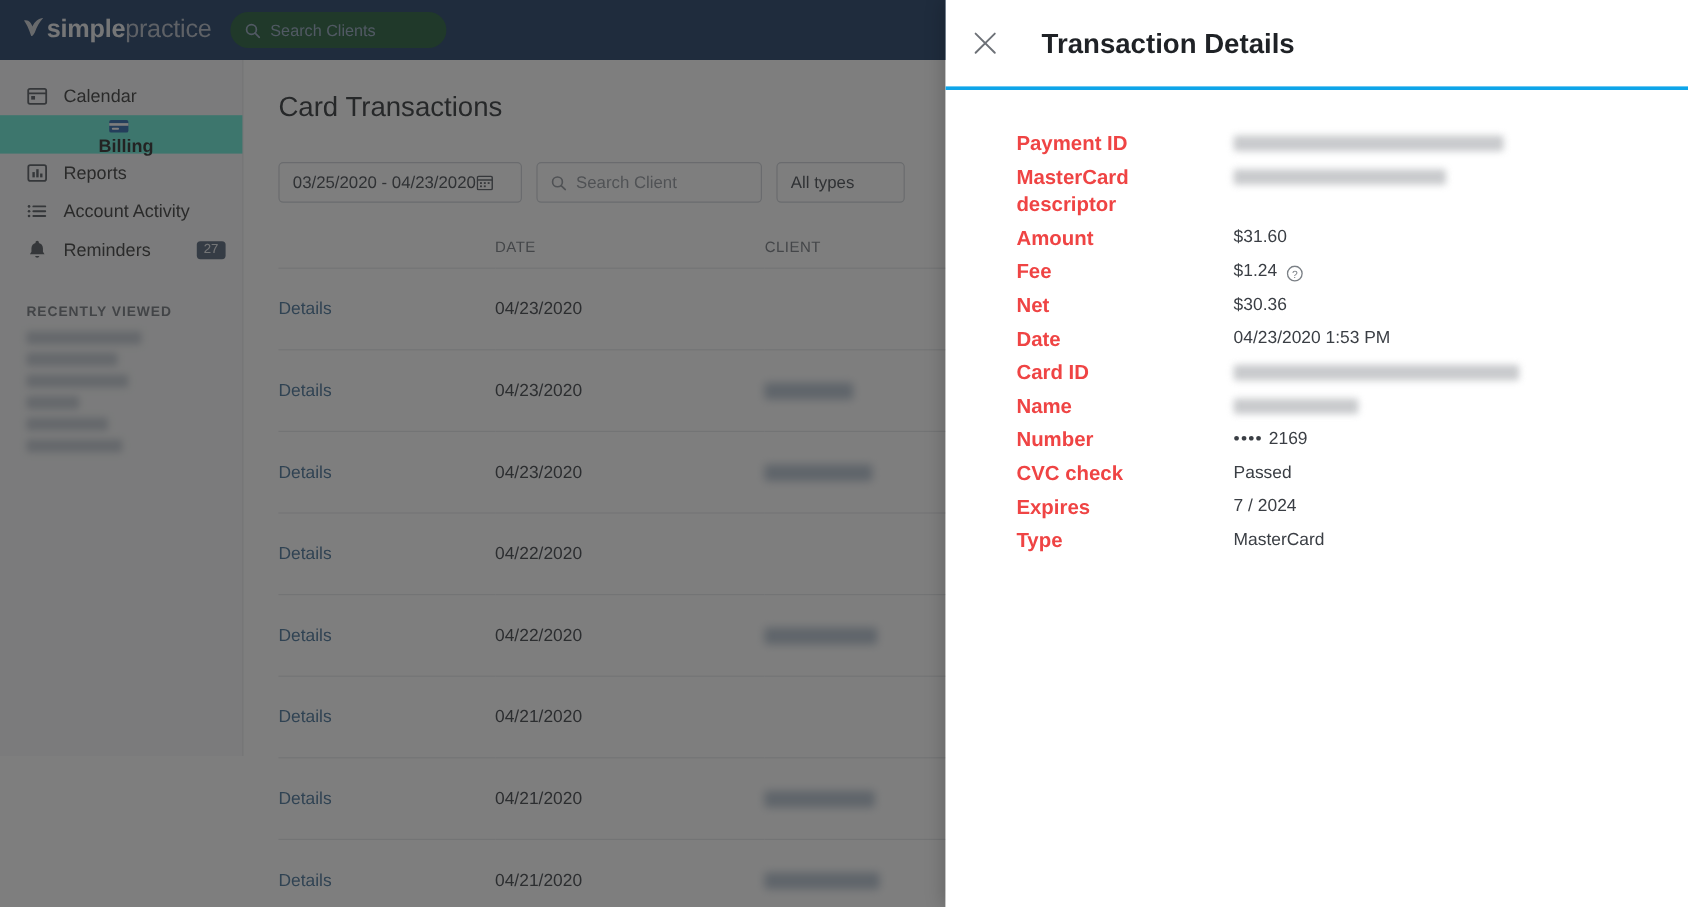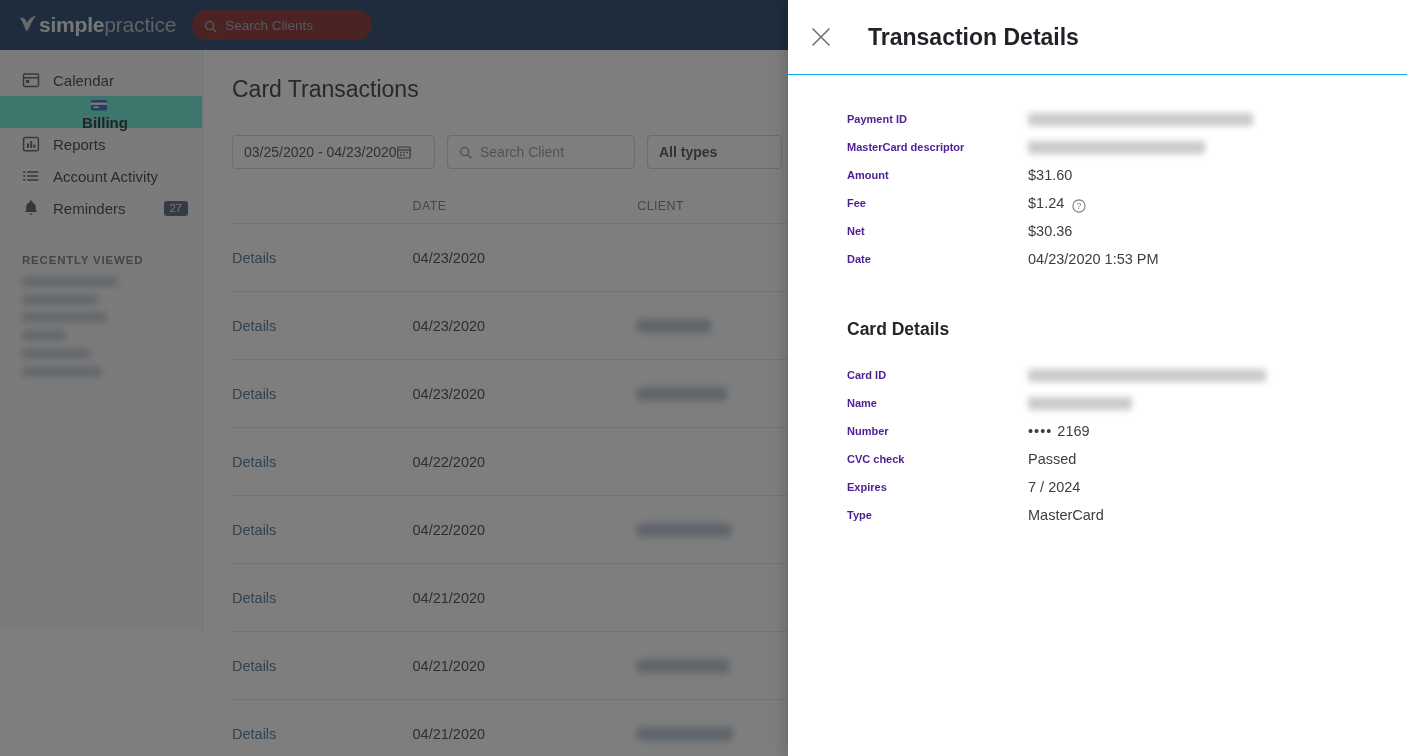--- a/index.html
+++ b/index.html
@@ -26,21 +26,21 @@
   }
   .logo-mark {
     color: #c9ccd2; font-size: 21px; margin-right: 1px;
     position: relative; top: 1px;
   }
   .logo-bold { color: #e9ebee; font-weight: bold; }
   .logo-light { color: #aeb6c2; font-weight: normal; }
 
   .search-box {
     margin-left: 16px; width: 180px; height: 30px;
-    background: #7f1d1d; border-radius: 15px;
+    background: #14532d; border-radius: 15px;
     display: flex; align-items: center; padding: 0 12px;
   }
   .search-box .mag { width: 13px; height: 13px; flex: none; }
   .search-box .ph {
     margin-left: 8px; color: #8fa3bd; font-size: 13.5px; white-space: nowrap;
   }
 
   .sidebar {
     position: absolute; left: 0; top: 50px; width: 203px; height: 580px;
     background: #f7f8f9; border-right: 1px solid #e2e4e7;
@@ -73,21 +73,21 @@
   }
   .page-title { font-size: 23px; color: #25282c; font-weight: normal; }
 
   .filters { display: flex; align-items: center; margin-top: 32px; gap: 12px; }
   .field {
     height: 34px; border: 1px solid #ccd0d6; border-radius: 4px; background: #fff;
     display: flex; align-items: center; padding: 0 11px; font-size: 14px; color: #3c4148;
   }
   .field.daterange { width: 203px; justify-content: flex-start; }
   .field.searchclient { width: 188px; color: #8d9299; }
-  .field.types { width: 135px; font-weight: bold; }
+  .field.types { width: 107px; }
   .field .mag2 { width: 13px; height: 13px; margin-right: 8px; flex: none; }
   .cal-ico { width: 14px; height: 14px; flex: none; }
 
   table.txn { margin-top: 30px; width: 1160px; border-collapse: collapse; }
   table.txn th {
     text-align: left; font-size: 12.5px; letter-spacing: .4px; font-weight: normal;
     color: #6e737a; padding: 0 0 10px 0;
   }
   table.txn td {
     font-size: 14.5px; color: #33373d; height: 68px;
@@ -111,40 +111,40 @@
 
   
   .panel {
     position: absolute; right: 0; top: 0; width: 619px; height: 756px;
     background: #ffffff;
     box-shadow: -3px 0 14px rgba(0,0,0,.18);
     display: flex; flex-direction: column;
   }
   .panel-head {
     height: 75px; flex: none; display: flex; align-items: center;
-    border-bottom: 1px solid #0ea5e9; padding-left: 22px;
+    border-bottom: 3px solid #0ea5e9; padding-left: 22px;
   }
   .close-x { width: 22px; height: 22px; flex: none; cursor: pointer; }
   .panel-title {
     margin-left: 36px; font-size: 23px; font-weight: bold; color: #1f2226;
   }
   .panel-body { flex: 1; padding: 33px 0 0 59px; overflow: hidden; }
 
   .charge-head {
     font-size: 17.5px; font-weight: bold; color: #23262a;
     display: flex; align-items: center; margin-bottom: 26px;
   }
   .charge-head .blur-inline {
     display: inline-block; width: 104px; height: 14px; margin-left: 8px;
     background: #b6b8bb; border-radius: 2px; filter: blur(3.2px); opacity: .85;
   }
 
   .kv { display: flex; align-items: flex-start; margin-bottom: 5px; min-height: 23px; }
   .kv .k {
-    width: 181px; flex: none; font-size: 11px; color: #4c1d95; font-weight: bold;
+    width: 181px; flex: none; font-size: 17px; color: #ef4444; font-weight: bold;
     line-height: 23px;
   }
   .kv .v {
     font-size: 14.5px; color: #3a3e44; line-height: 23px;
     display: flex; align-items: center;
   }
   .kv .v .blur-val {
     display: inline-block; height: 13px; background: #bfc1c4;
     border-radius: 2px; filter: blur(3.2px); opacity: .85; margin-top: 5px;
   }
@@ -422,21 +422,20 @@
             </div>
           </div>
           <div class="kv">
             <div class="k">Date</div>
             <div class="v">
               <span>04/23/2020 1:53 PM</span>
             </div>
           </div>
         </div>
 
-      <div class="section-head">Card Details</div>
 
       <div id="card-fields">
           <div class="kv">
             <div class="k">Card ID</div>
             <div class="v">
               <span class="blur-val" style="width: 238px;"></span>
             </div>
           </div>
           <div class="kv">
             <div class="k">Name</div>

